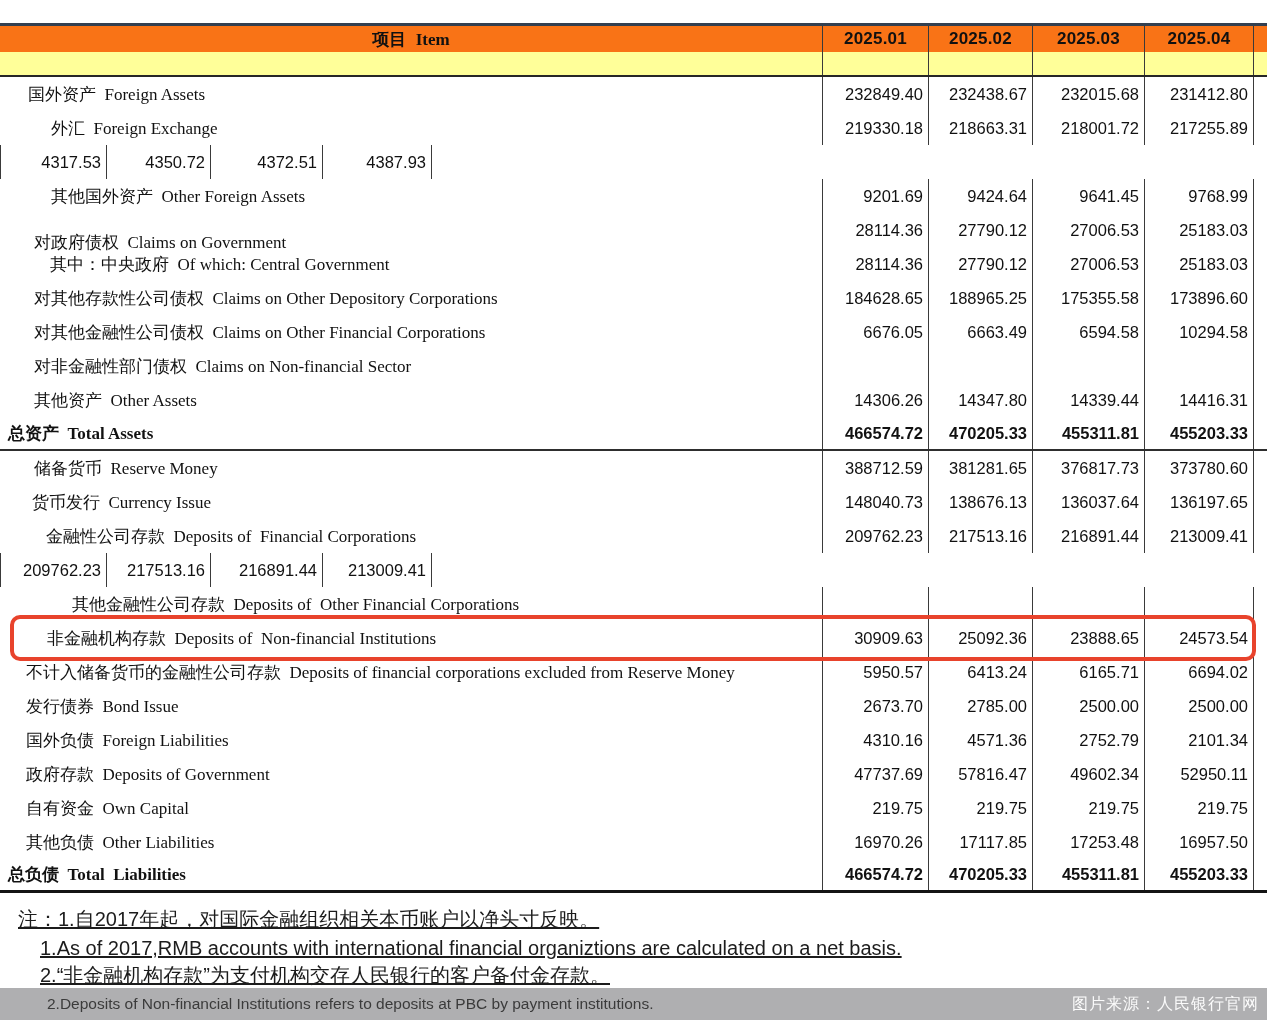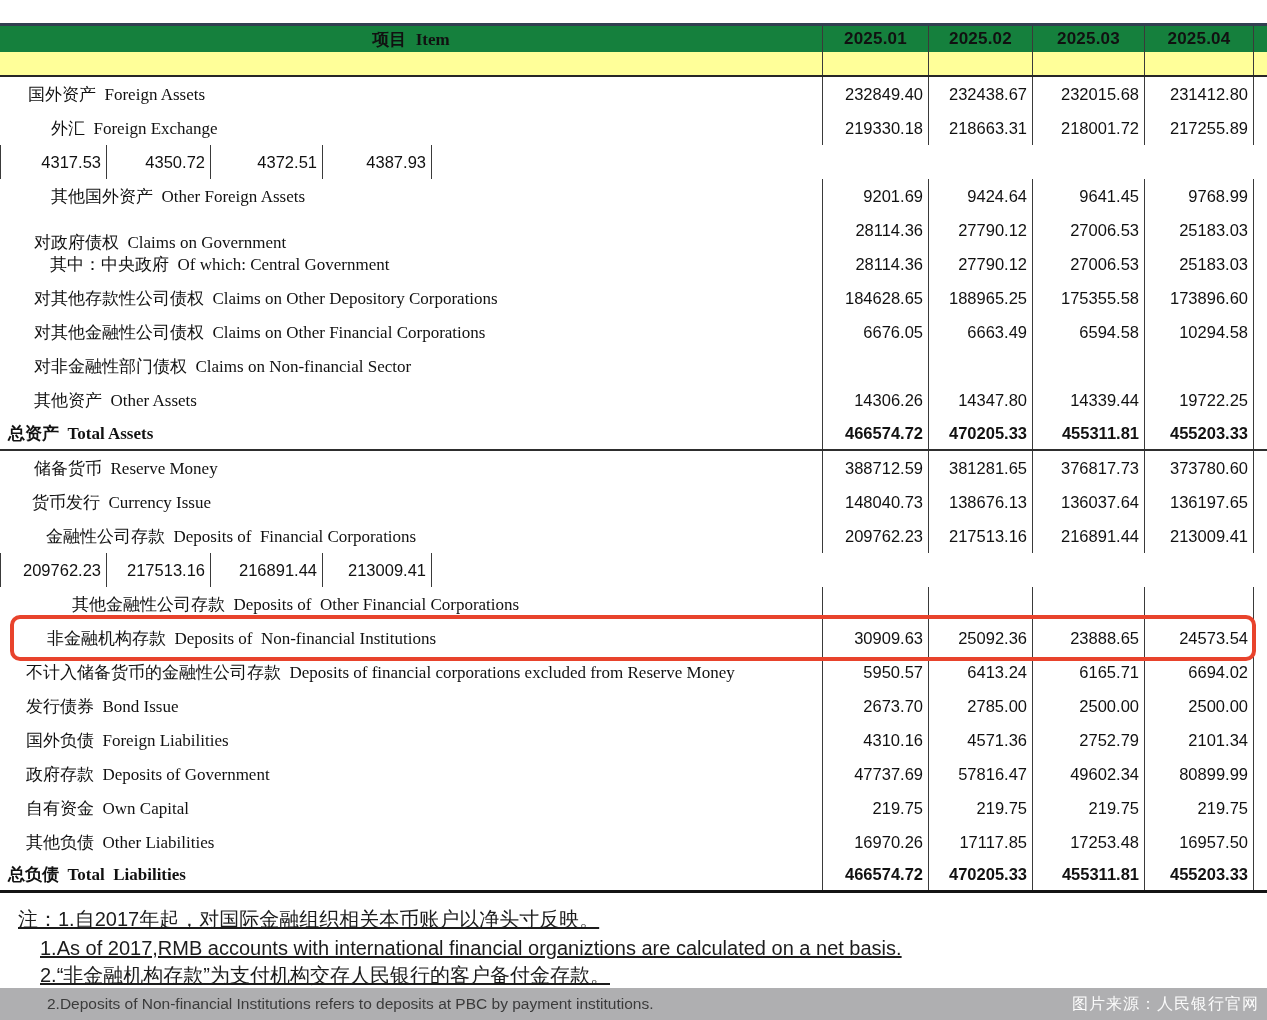--- a/index.html
+++ b/index.html
@@ -5,21 +5,21 @@
   * { margin:0; padding:0; box-sizing:border-box; }
   html,body { background:#e9e9e9; }
   .page {
     position:relative; width:1267px; height:1020px; background:#ffffff;
     overflow:hidden; font-family:"Liberation Sans", sans-serif; color:#111;
   }
   
   .tbl { position:absolute; left:0; top:23px; width:1267px; border-top:3px solid #323f50; }
   .hrow { display:flex; align-items:center; }
   .hrow.blue  { height:26px; }
-  .hrow.blue  > div { background:#15803d; height:100%; display:flex; align-items:center; justify-content:center; }
+  .hrow.blue  > div { background:#f97316; height:100%; display:flex; align-items:center; justify-content:center; }
   .hrow.yellow{ height:25px; border-bottom:2px solid #262626; }
   .hrow.yellow> div { background:#ffff99; height:100%; }
   .c-item   { width:822px; }
   .c-v      { border-left:1.5px solid #3a3a3a; }
   .c-v1 { width:106px; } .c-v2 { width:104px; } .c-v3 { width:112px; } .c-v4 { width:109px; }
   .c-sliver { flex:1; border-left:1.5px solid #3a3a3a; }
   .hdr-item-label { font-weight:bold; font-size:17px; }
   .hdr-item-label .zh { font-family:"Liberation Sans",sans-serif; }
   .hdr-item-label .en { font-family:"Liberation Serif",serif; }
   .hdr-year { font-weight:bold; font-size:17px; letter-spacing:.2px; }
@@ -156,21 +156,21 @@
       <div class="val c-v2"></div>
       <div class="val c-v3"></div>
       <div class="val c-v4"></div>
       <div class="sliver"></div>
     </div>
         <div class="row">
       <div class="label" style="padding-left: 34px;"><span class="zh">其他资产</span><span class="en">  Other Assets</span></div>
       <div class="val c-v1">14306.26</div>
       <div class="val c-v2">14347.80</div>
       <div class="val c-v3">14339.44</div>
-      <div class="val c-v4">19722.25</div>
+      <div class="val c-v4">14416.31</div>
       <div class="sliver"></div>
     </div>
         <div class="row bold sep-after">
       <div class="label" style="padding-left: 8px;"><span class="zh">总资产</span><span class="en">  Total Assets</span></div>
       <div class="val c-v1">466574.72</div>
       <div class="val c-v2">470205.33</div>
       <div class="val c-v3">455311.81</div>
       <div class="val c-v4">455203.33</div>
       <div class="sliver"></div>
     </div>
@@ -243,21 +243,21 @@
       <div class="val c-v2">4571.36</div>
       <div class="val c-v3">2752.79</div>
       <div class="val c-v4">2101.34</div>
       <div class="sliver"></div>
     </div>
         <div class="row">
       <div class="label" style="padding-left: 26px;"><span class="zh">政府存款</span><span class="en">  Deposits of Government</span></div>
       <div class="val c-v1">47737.69</div>
       <div class="val c-v2">57816.47</div>
       <div class="val c-v3">49602.34</div>
-      <div class="val c-v4">80899.99</div>
+      <div class="val c-v4">52950.11</div>
       <div class="sliver"></div>
     </div>
         <div class="row">
       <div class="label" style="padding-left: 26px;"><span class="zh">自有资金</span><span class="en">  Own Capital</span></div>
       <div class="val c-v1">219.75</div>
       <div class="val c-v2">219.75</div>
       <div class="val c-v3">219.75</div>
       <div class="val c-v4">219.75</div>
       <div class="sliver"></div>
     </div>

